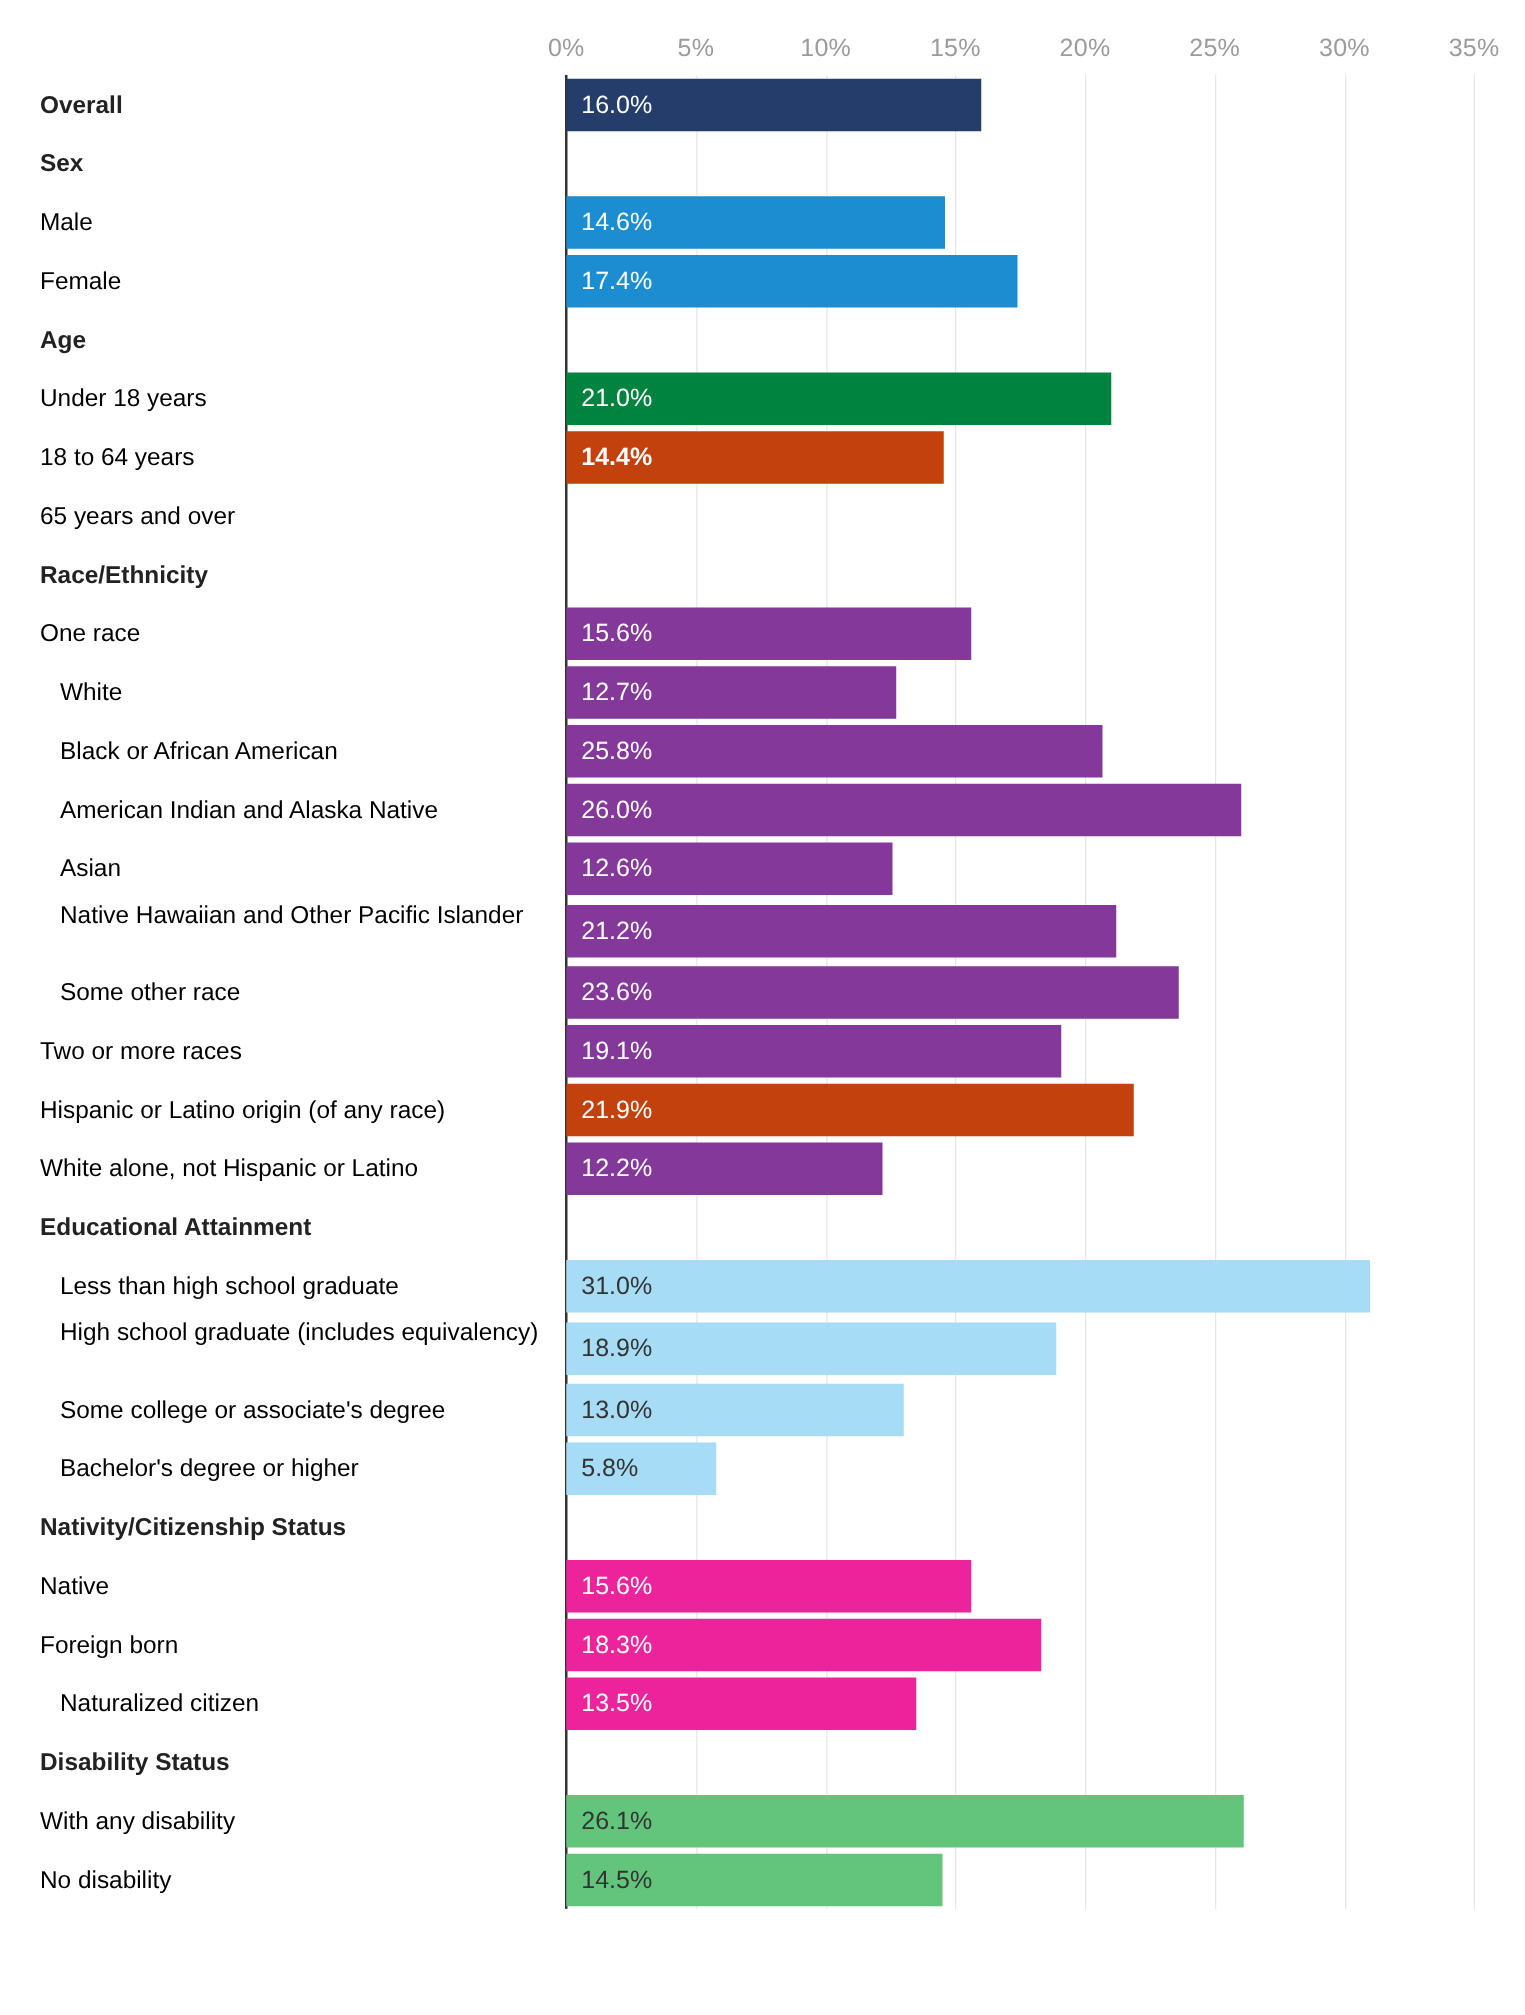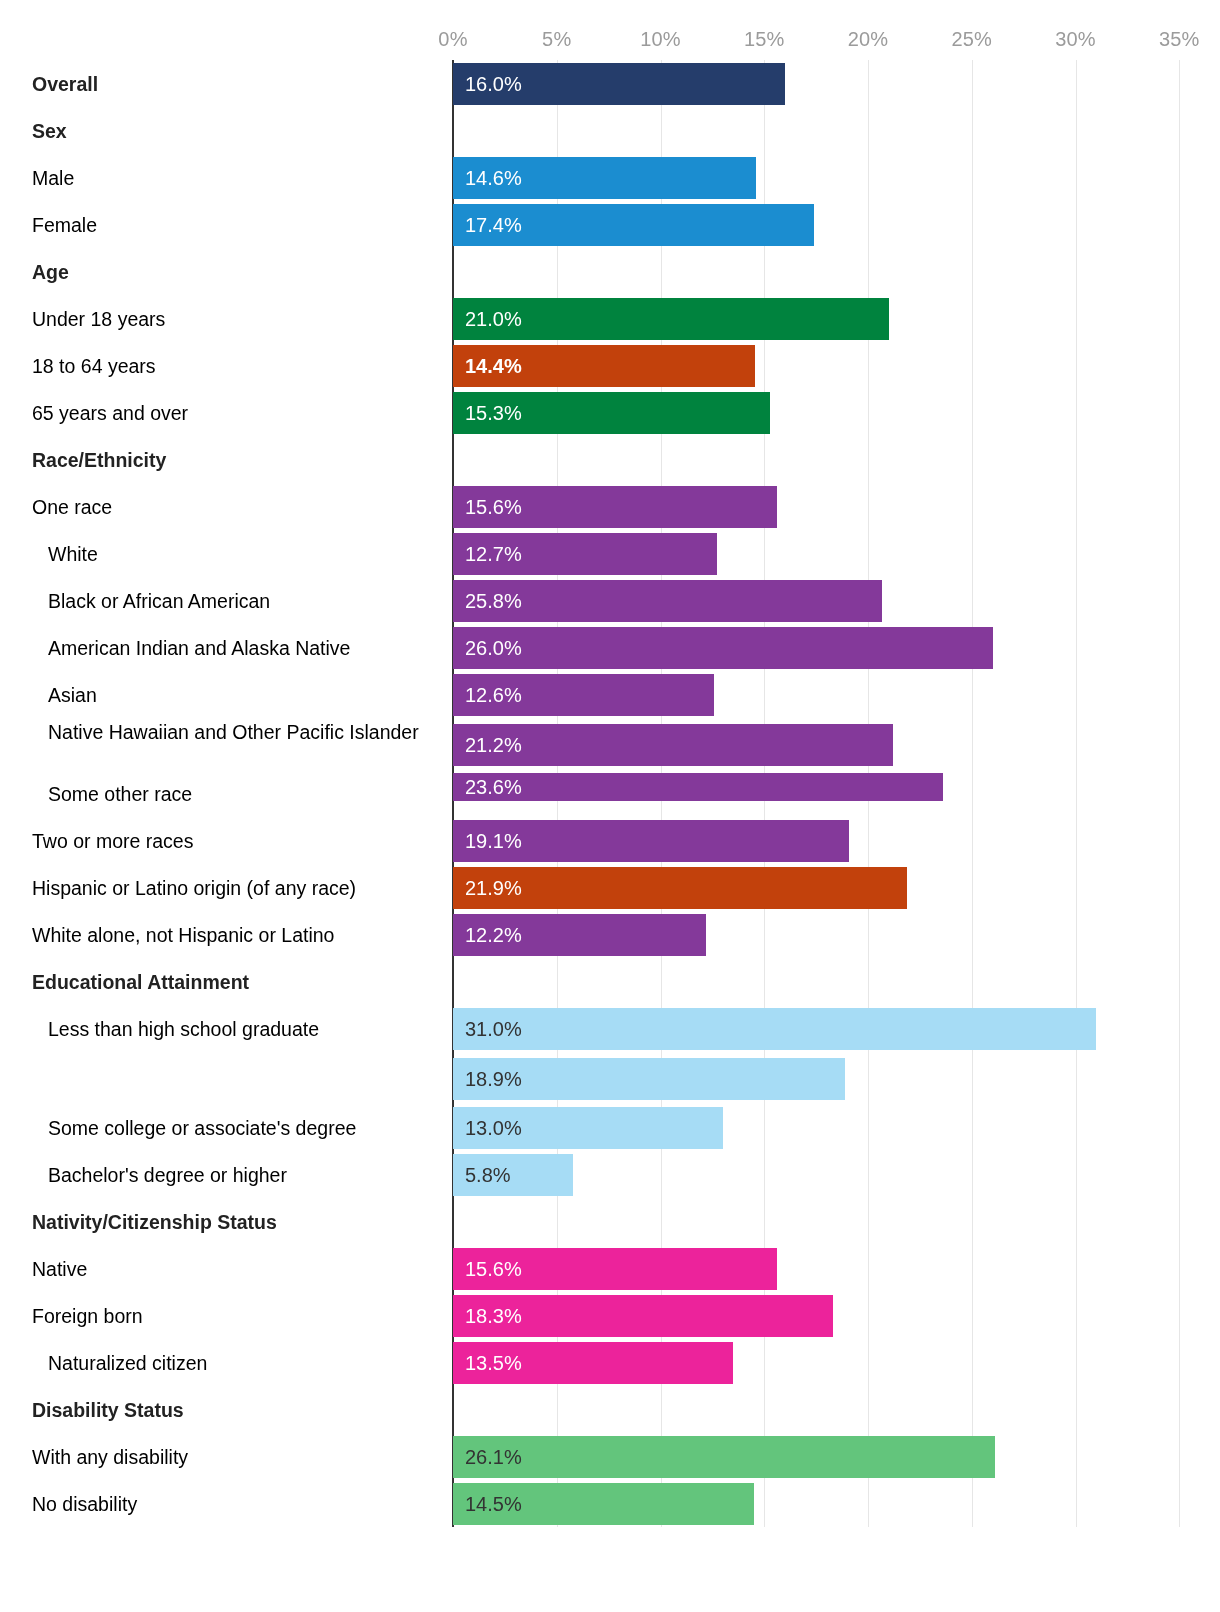--- a/index.html
+++ b/index.html
@@ -151,23 +151,20 @@
         </div>
       </div>
       <div class="row" style="top: 282px; height: 47px;">
         <div class="row-label lvl1" style="top: 12px;">18 to 64 years</div>
         <div class="bar" style="top: 3px; width: 302px; height: 42px; background: #c2410c; font-weight: bold;">
           <span class="bar-value light">14.4%</span>
         </div>
       </div>
       <div class="row" style="top: 329px; height: 47px;">
         <div class="row-label lvl1" style="top: 12px;">65 years and over</div>
-        <div class="bar" style="top: 3px; width: 317.475px; height: 42px; background: rgb(0, 131, 62);">
-          <span class="bar-value light">15.3%</span>
-        </div>
       </div>
       <div class="row" style="top: 376px; height: 47px;">
         <div class="row-label group lvl0" style="top: 12px;">Race/Ethnicity</div>
       </div>
       <div class="row" style="top: 423px; height: 47px;">
         <div class="row-label lvl1" style="top: 12px;">One race</div>
         <div class="bar" style="top: 3px; width: 323.7px; height: 42px; background: rgb(132, 57, 154);">
           <span class="bar-value light">15.6%</span>
         </div>
       </div>
@@ -196,21 +193,21 @@
         </div>
       </div>
       <div class="row" style="top: 658px; height: 52px;">
         <div class="row-label lvl2" style="top: 2px;">Native Hawaiian and Other Pacific Islander</div>
         <div class="bar" style="top: 6px; width: 439.9px; height: 42px; background: rgb(132, 57, 154);">
           <span class="bar-value light">21.2%</span>
         </div>
       </div>
       <div class="row" style="top: 710px; height: 47px;">
         <div class="row-label lvl2" style="top: 12px;">Some other race</div>
-        <div class="bar" style="top: 3px; width: 489.7px; height: 28px; background: rgb(132, 57, 154);">
+        <div class="bar" style="top: 3px; width: 489.7px; height: 42px; background: rgb(132, 57, 154);">
           <span class="bar-value light">23.6%</span>
         </div>
       </div>
       <div class="row" style="top: 757px; height: 47px;">
         <div class="row-label lvl1" style="top: 12px;">Two or more races</div>
         <div class="bar" style="top: 3px; width: 396.325px; height: 42px; background: rgb(132, 57, 154);">
           <span class="bar-value light">19.1%</span>
         </div>
       </div>
       <div class="row" style="top: 804px; height: 47px;">
@@ -228,20 +225,21 @@
       <div class="row" style="top: 898px; height: 47px;">
         <div class="row-label group lvl0" style="top: 12px;">Educational Attainment</div>
       </div>
       <div class="row" style="top: 945px; height: 47px;">
         <div class="row-label lvl2" style="top: 12px;">Less than high school graduate</div>
         <div class="bar" style="top: 3px; width: 643.25px; height: 42px; background: rgb(166, 220, 245);">
           <span class="bar-value dark">31.0%</span>
         </div>
       </div>
       <div class="row" style="top: 992px; height: 52px;">
+        <div class="row-label lvl2" style="top: 2px;">High school graduate (includes equivalency)</div>
         <div class="bar" style="top: 6px; width: 392.175px; height: 42px; background: rgb(166, 220, 245);">
           <span class="bar-value dark">18.9%</span>
         </div>
       </div>
       <div class="row" style="top: 1044px; height: 47px;">
         <div class="row-label lvl2" style="top: 12px;">Some college or associate's degree</div>
         <div class="bar" style="top: 3px; width: 269.75px; height: 42px; background: rgb(166, 220, 245);">
           <span class="bar-value dark">13.0%</span>
         </div>
       </div>

